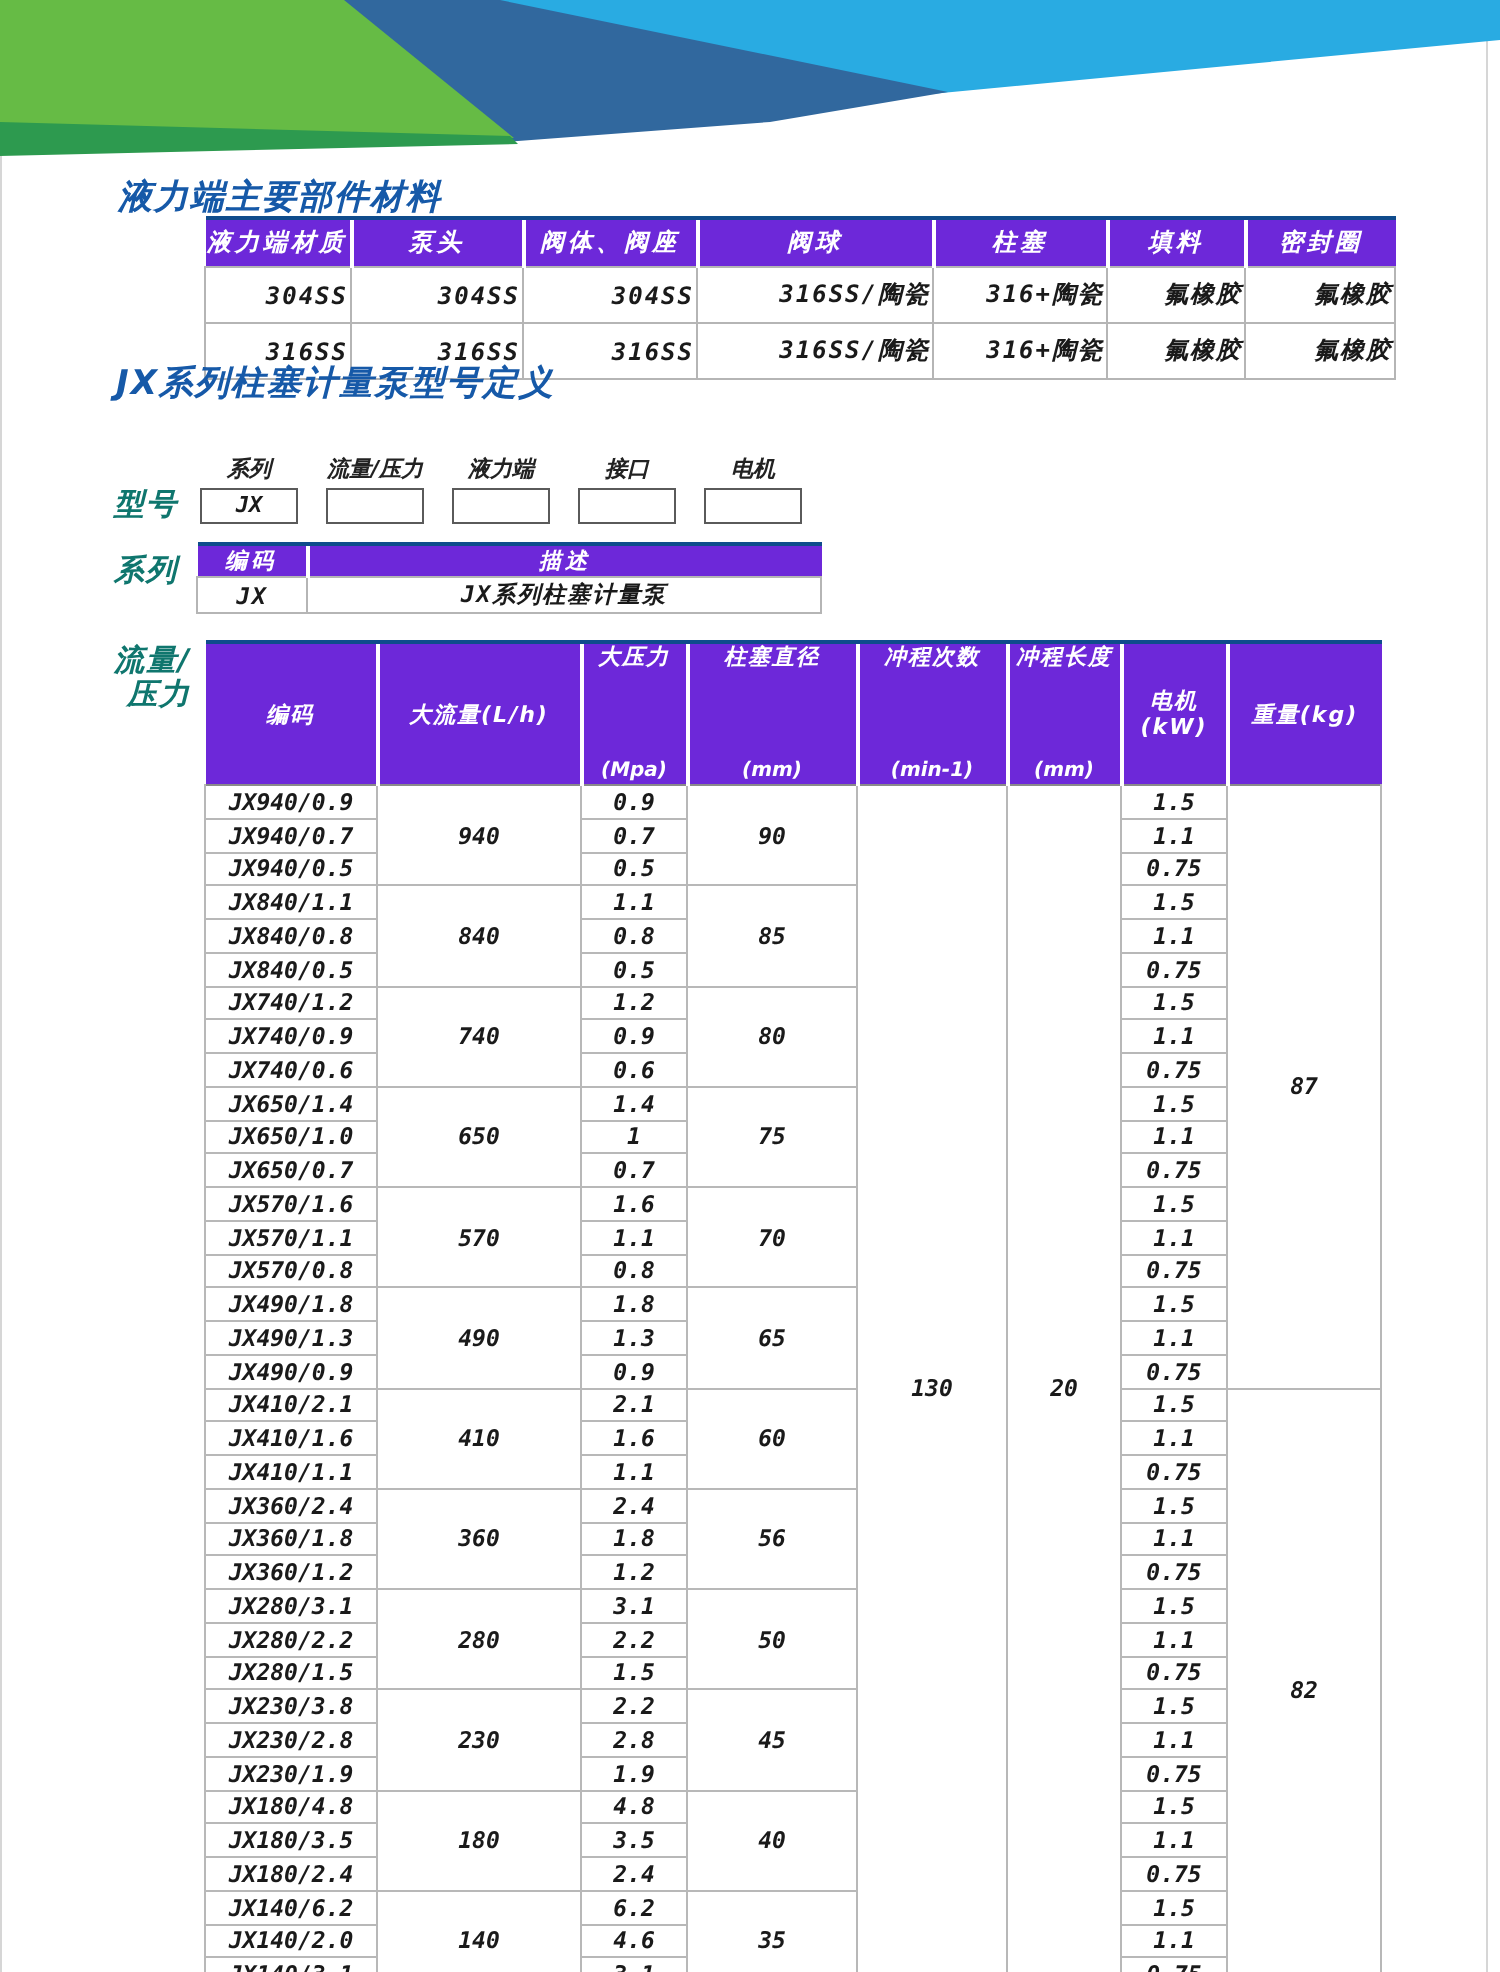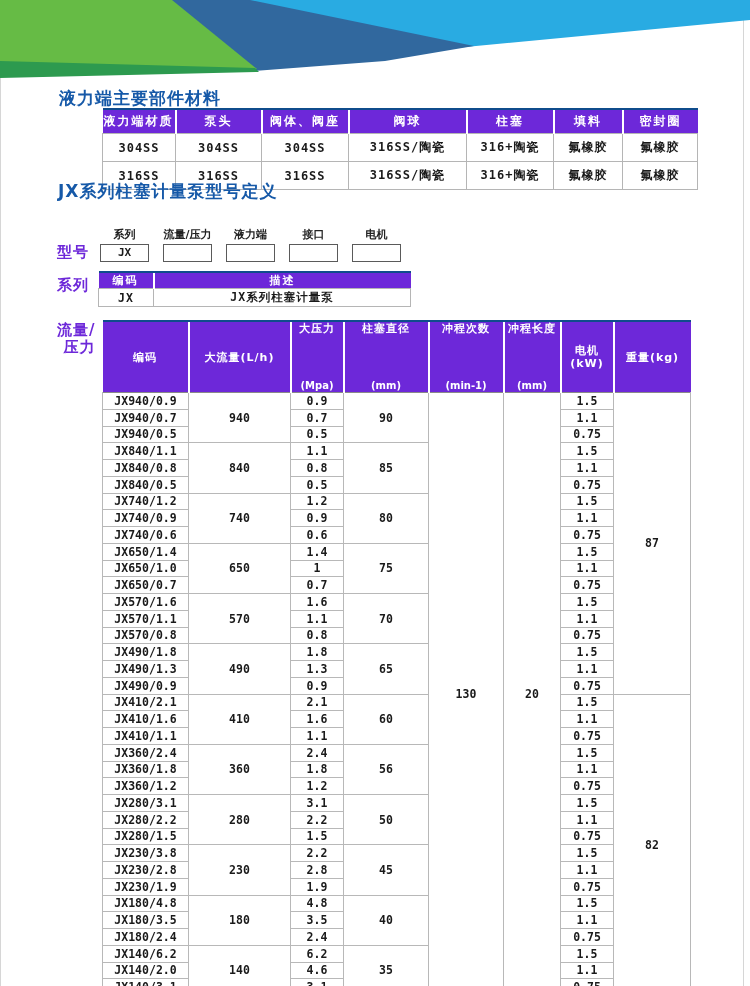--- a/index.html
+++ b/index.html
@@ -1,36 +1,36 @@
 <!DOCTYPE html>
 <html><head>
 <meta charset="utf-8">
 <style>
   html,body{margin:0;padding:0;background:#fff;}
   #page{position:relative;width:750px;height:986px;background:#ffffff;overflow:hidden;
-        font-family:"DejaVu Sans",sans-serif;}
+        font-family:"DejaVu Sans",sans-serif;font-style:italic;}
   .frame-line{position:absolute;background:#d6d6d6;}
 
   
   #banner{position:absolute;left:0;top:0;width:750px;height:86px;}
 
   
   .sec-title{position:absolute;color:#1659A8;font-weight:bold;font-size:17px;letter-spacing:1px;white-space:nowrap;}
-  .side-label{position:absolute;color:#6d28d9;font-weight:bold;font-size:15px;letter-spacing:1px;line-height:17px;white-space:nowrap;}
+  .side-label{position:absolute;color:#0f766e;font-weight:bold;font-size:15px;letter-spacing:1px;line-height:17px;white-space:nowrap;}
 
   
   table{border-collapse:collapse;table-layout:fixed;}
   .blue-head th{background:#6d28d9;color:#ffffff;font-weight:bold;vertical-align:middle;
     border-left:2px solid #ffffff;border-top:2px solid #0F4C8C;padding:0;text-align:center;}
   .blue-head th:first-child{border-left:none;}
 
   
   #materials-table{position:absolute;left:102px;top:108px;width:595px;}
   #materials-table th{height:23px;font-size:12px;letter-spacing:2px;}
-  #materials-table td{height:25px;border:1px solid #b5b5b5;text-align:center;vertical-align:middle;
+  #materials-table td{height:25px;border:1px solid #b5b5b5;text-align:right;vertical-align:middle;
     font-size:12px;font-weight:bold;color:#1a1a1a;letter-spacing:1px;
     font-family:"DejaVu Sans Mono","DejaVu Sans",monospace;}
 
   
   #model-fields{position:absolute;left:100px;top:228px;display:flex;}
   .mfield{width:49px;margin-right:14px;display:flex;flex-direction:column;align-items:center;}
   .mlabel{font-size:11px;font-weight:bold;color:#222;height:14px;line-height:14px;white-space:nowrap;}
   .mbox{margin-top:2px;width:47px;height:16px;border:1px solid #5a5a5a;background:#fff;
     text-align:center;font-size:11px;font-weight:bold;line-height:16px;
     font-family:"DejaVu Sans Mono",monospace;color:#1a1a1a;}

